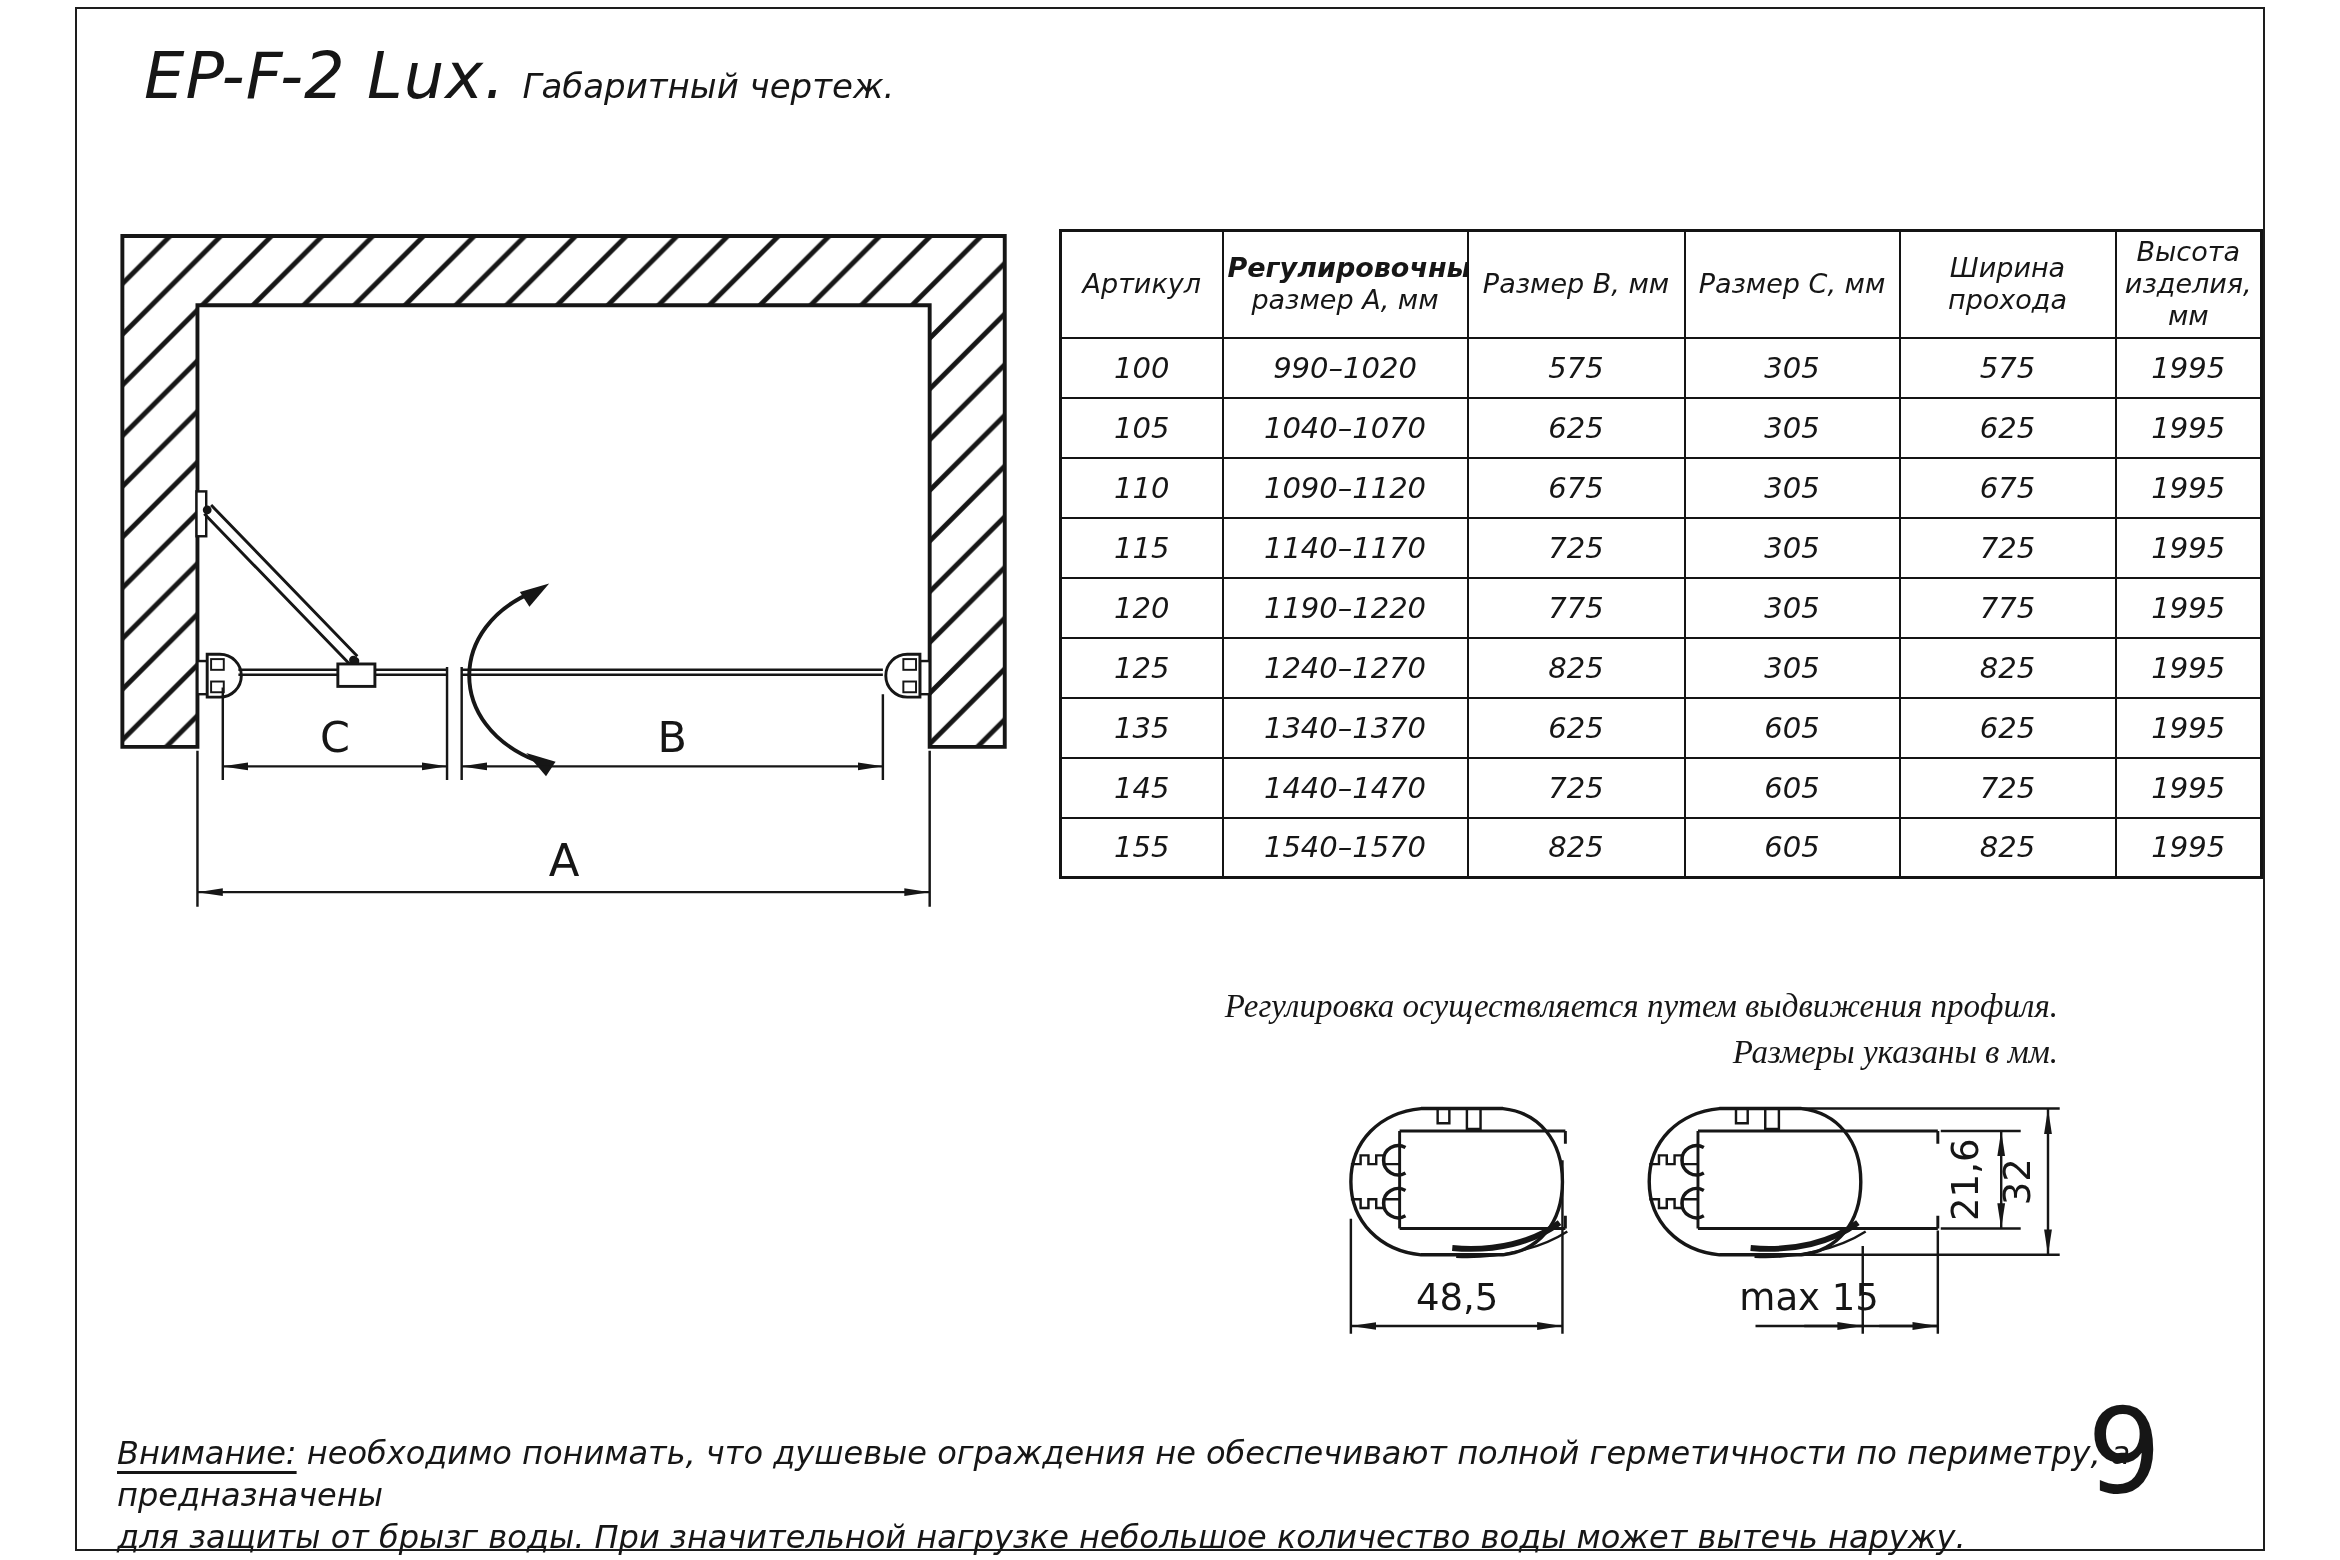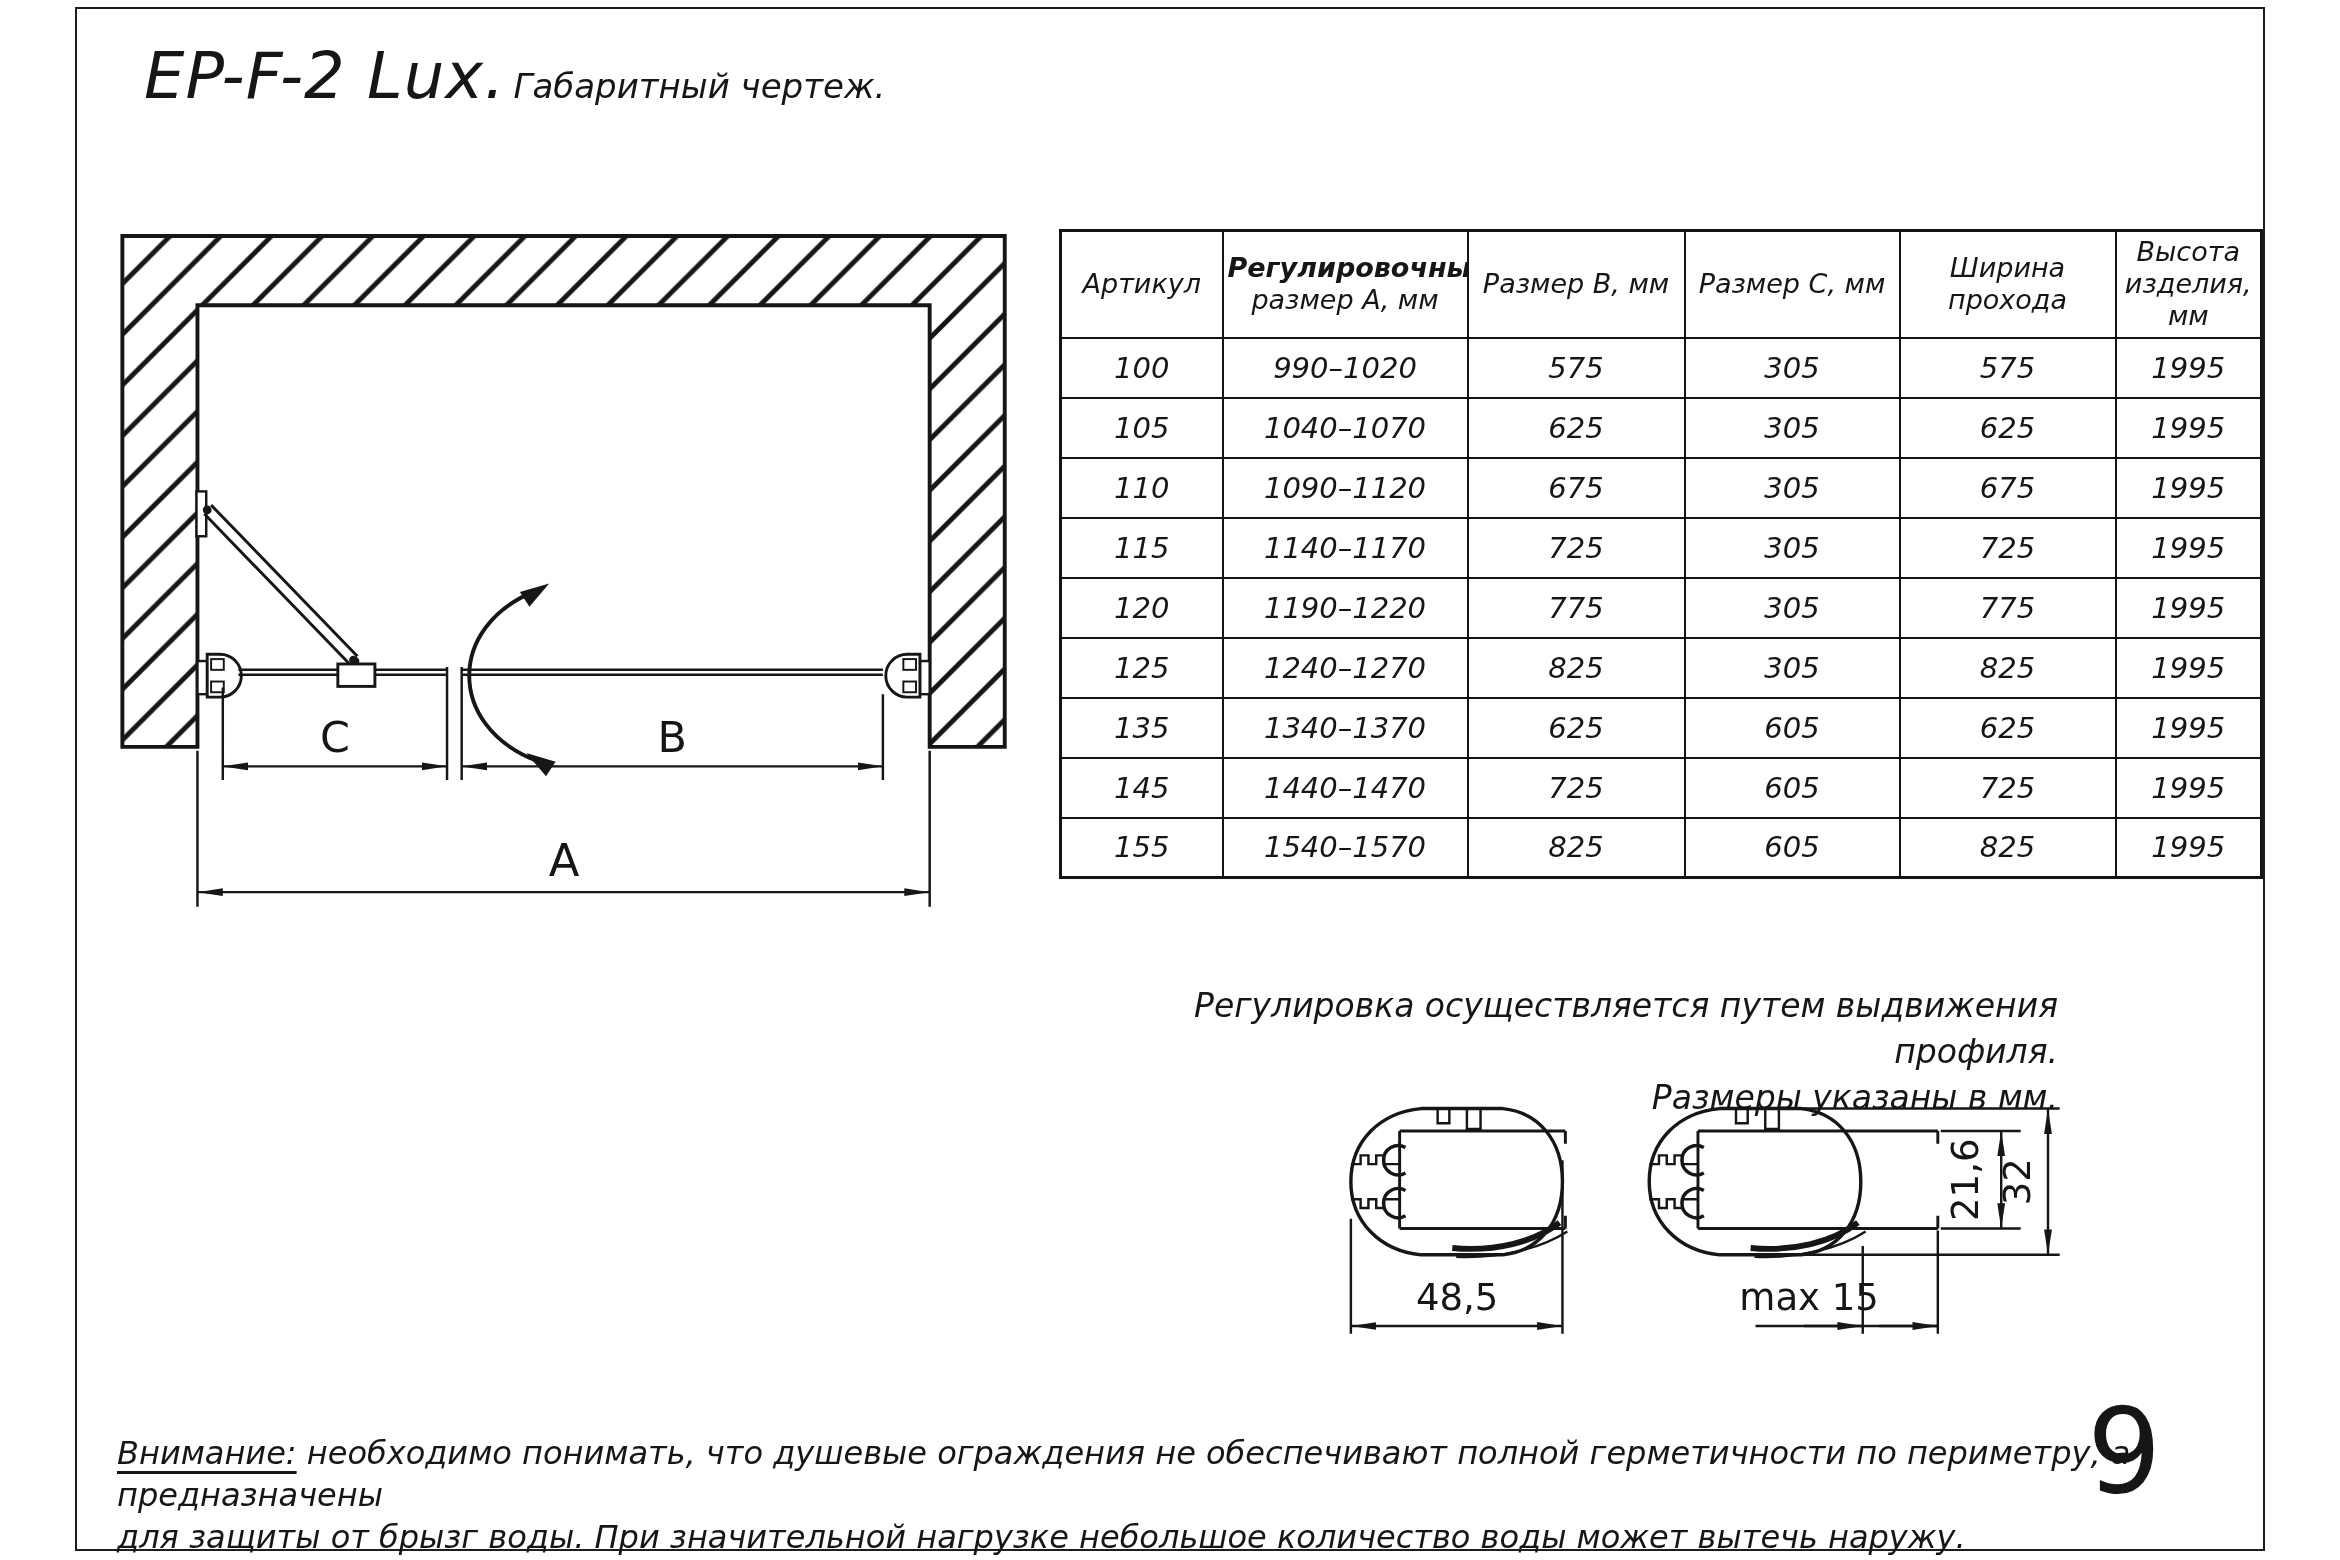--- a/index.html
+++ b/index.html
@@ -1,29 +1,29 @@
 <!DOCTYPE html>
 <html><head>
 <meta charset="utf-8">
 <style>
   html,body{margin:0;padding:0;background:#fff;}
   body{width:2341px;height:1560px;position:relative;font-family:"DejaVu Sans",sans-serif;color:#161616;overflow:hidden;}
   .frame{position:absolute;left:75px;top:6.8px;width:2190px;height:1544px;border:2.9px solid #1d1d1d;box-sizing:border-box;}
-  .title{position:absolute;left:144px;top:39px;display:flex;align-items:baseline;gap:8px;font-style:italic;white-space:nowrap;}
+  .title{position:absolute;left:144px;top:39px;display:flex;align-items:baseline;gap:17px;font-style:italic;white-space:nowrap;}
   .title .t1{font-size:64px;letter-spacing:1px;}
   .title .t2{font-size:34px;}
   svg.plan{position:absolute;left:0;top:0;width:2341px;height:1560px;}
   table.sizes{position:absolute;left:1059px;top:229px;width:1201px;border-collapse:collapse;table-layout:fixed;border:3.9px solid #141414;font-style:italic;}
   table.sizes th, table.sizes td{border:2.9px solid #141414;text-align:center;vertical-align:middle;padding:0 3.9px;overflow:hidden;}
   table.sizes thead tr{height:107px;}
   table.sizes th{font-weight:normal;font-size:27px;line-height:1.2;}
   table.sizes th .bold{font-weight:bold;}
   table.sizes tbody tr{height:60px;}
   table.sizes td{font-size:29px;}
-  .notes{position:absolute;left:1151px;top:983px;width:907px;text-align:right;font-style:italic;font-size:33px;line-height:46px;}
+  .notes{position:absolute;left:1151px;top:983px;width:907px;text-align:right;font-style:italic;font-size:33px;line-height:46px;font-family:Liberation Serif, serif;}
   .warning{position:absolute;left:117px;top:1432px;width:2141px;font-style:italic;font-size:32px;line-height:42px;}
   .warning .u{text-decoration:underline;text-underline-offset:6.8px;}
   .pagenum{position:absolute;left:2087px;top:1393px;font-size:117px;line-height:1;}
 </style>
 </head>
 <body>
 
 <div class="frame"></div>
 
 <div class="title">

